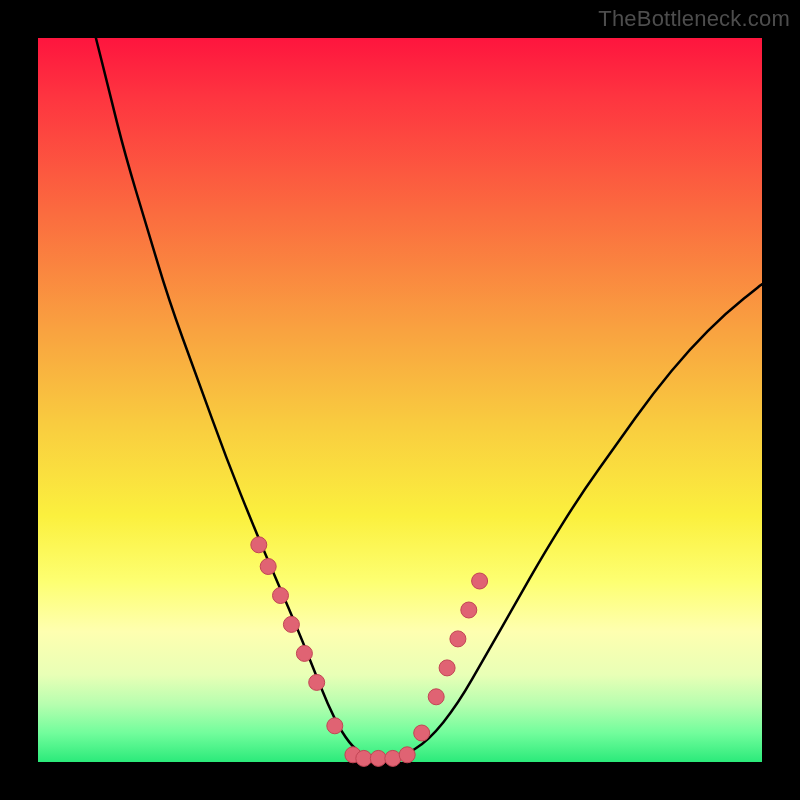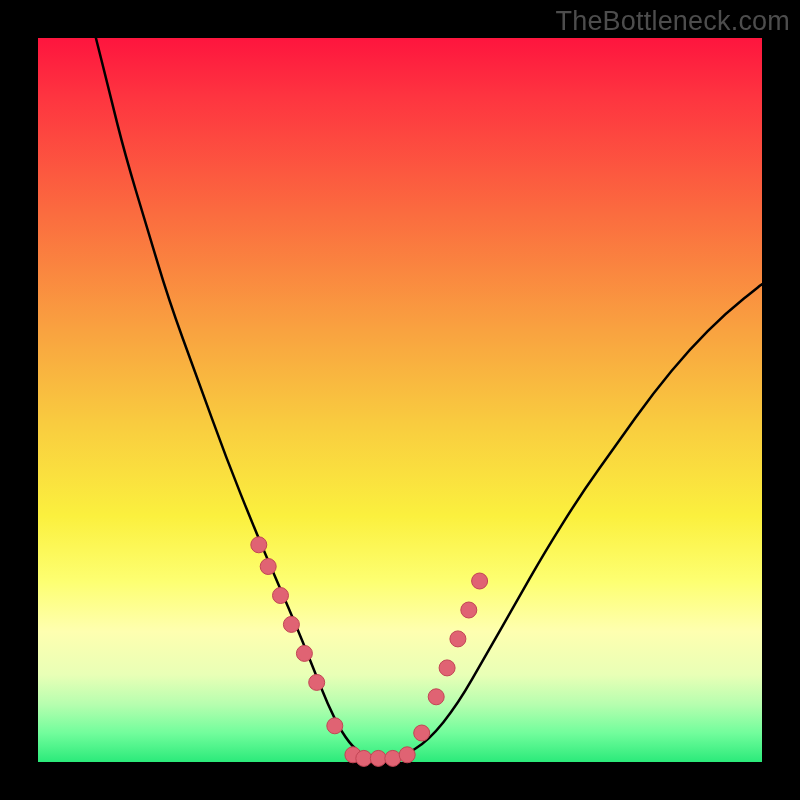--- a/index.html
+++ b/index.html
@@ -38,21 +38,21 @@
       #e8ffb6 88%,
       #b7feaf 92%,
       #72fd9c 96%,
       #2bea7a 100%);
   }
   .watermark {
     position: absolute;
     top: 6px;
     right: 10px;
     color: #4d4d4d;
-    font-size: 27px;
+    font-size: 22px;
     font-weight: 500;
     letter-spacing: 0.2px;
     user-select: none;
   }
   svg.curve {
     position: absolute;
     left: 0;
     top: 0;
     width: 724px;
     height: 724px;

